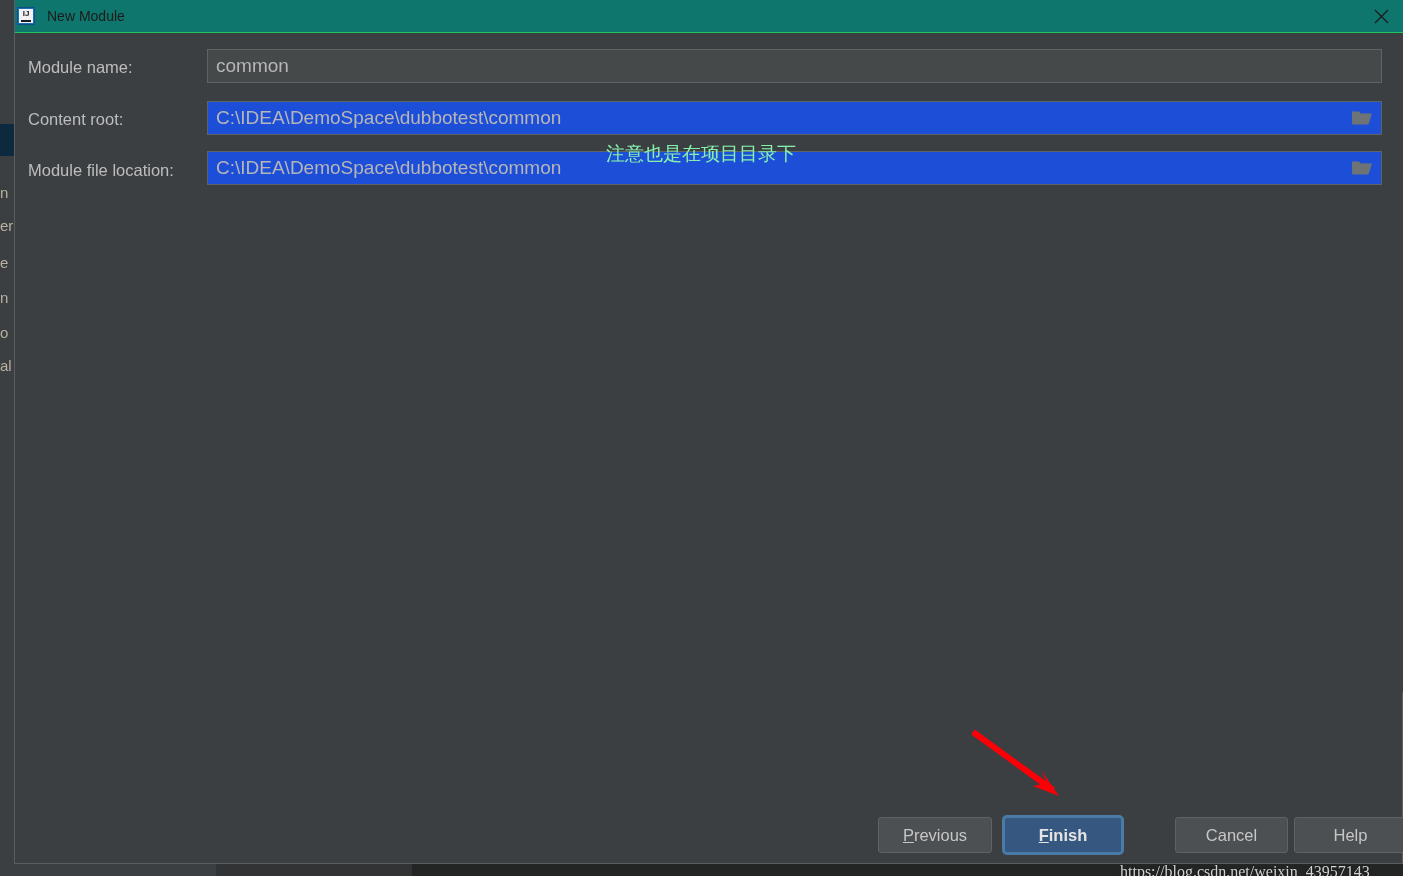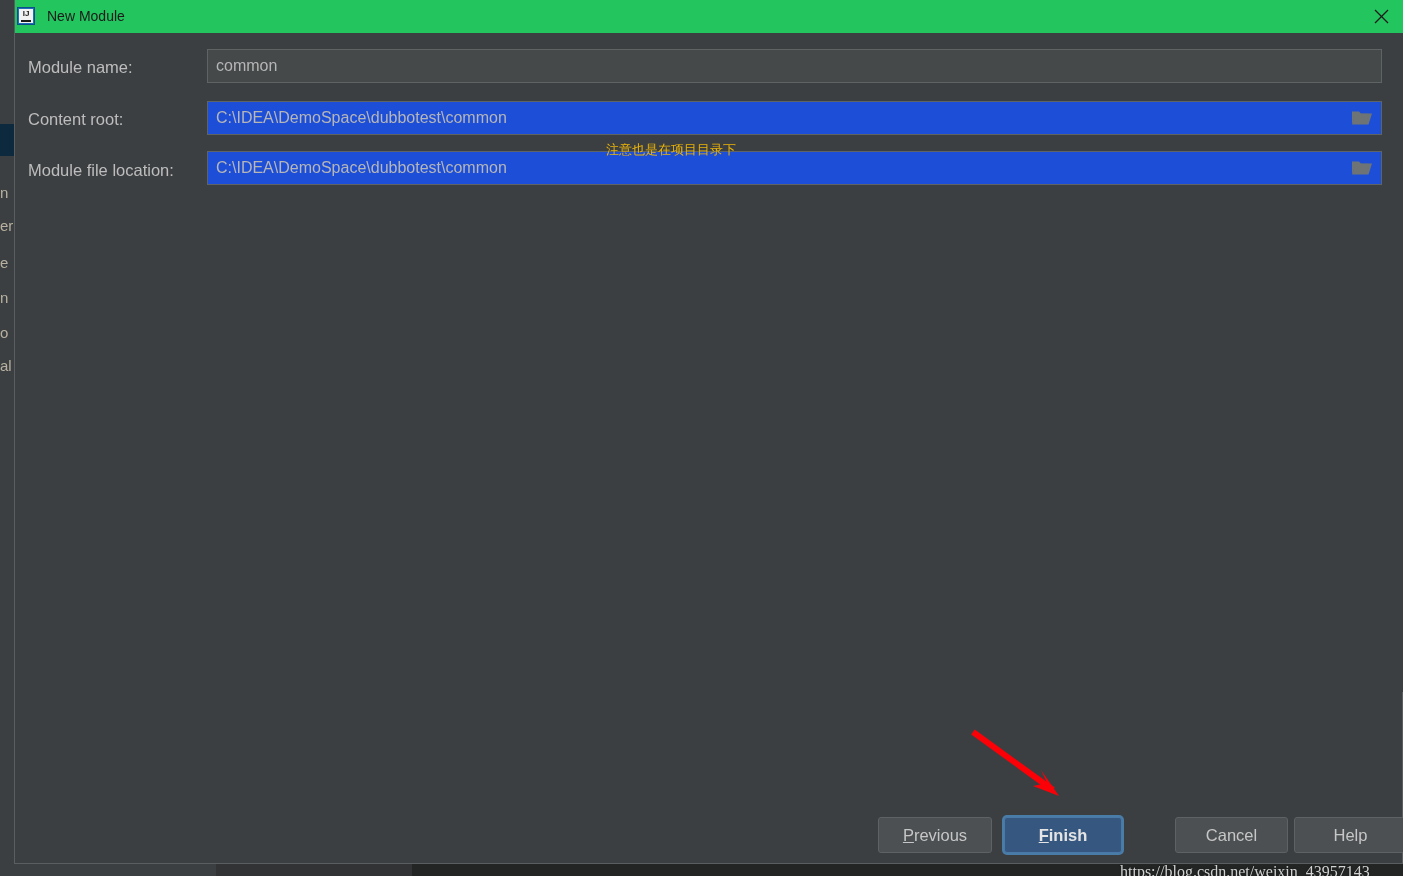--- a/index.html
+++ b/index.html
@@ -60,21 +60,21 @@
     width: 1389px; height: 864px;
     background: #3c3f41;
     border: 1px solid #5b5e60;
     border-top: none;
   }
 
   
   #titlebar {
     position: absolute; left: 0; top: 0;
     width: 1389px; height: 33px;
-    background: #22c55e;
+    background: #0f766e;
     border-bottom: 1px solid #22c55e;
   }
   #app-icon {
     position: absolute; left: 2px; top: 7px;
     width: 18px; height: 18px;
     background: #1e6fb8;
     border: 1px solid #0d4f8b;
     display: flex; align-items: center; justify-content: center;
   }
   #app-icon-inner {
@@ -126,37 +126,37 @@
   }
   .txt-field {
     position: absolute;
     background: #45494a;
     border: 1px solid #5e6364;
     height: 34px;
     display: flex;
     align-items: center;
     padding-left: 8px;
     color: #b6b6b6;
-    font-size: 16px;
+    font-size: 19px;
     font-family: "Liberation Sans", sans-serif;
   }
   .txt-field.plain { background: #1d4ed8; }
   .browse-icon {
     position: absolute;
     right: 8px; top: 50%;
     transform: translateY(-50%);
     width: 22px; height: 17px;
     cursor: pointer;
   }
 
   
   #annotation {
     position: absolute;
-    color: #eab308;
-    font-size: 13px;
+    color: #86efac;
+    font-size: 19px;
     white-space: nowrap;
     font-family: "DejaVu Sans", sans-serif;
   }
   #arrow-svg {
     position: absolute;
     left: 955px; top: 720px;
     pointer-events: none;
   }
 
   

